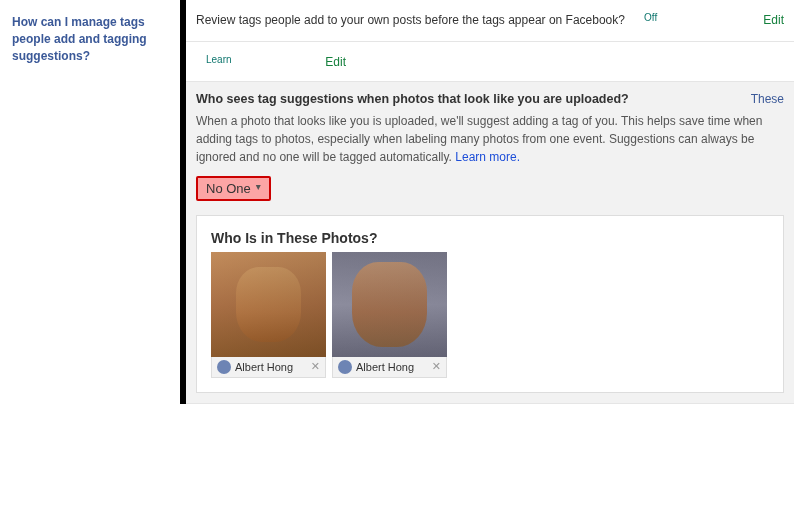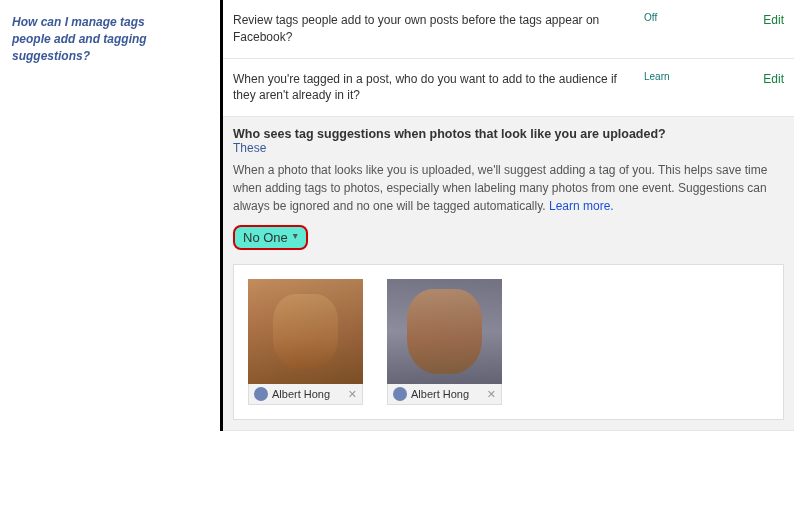--- a/index.html
+++ b/index.html
@@ -14,34 +14,32 @@
 
     .page-container {
       display: flex;
       width: 794px;
     }
 
     .left-col {
       width: 180px;
       padding: 14px 12px;
       flex-shrink: 0;
-      font-style: italic;
     }
 
     .left-col .question {
       font-size: 12px;
       color: #3b5998;
       font-weight: bold;
       line-height: 1.4;
     }
 
     .right-col {
       flex: 1;
-      border-left: 3px solid #000000;
-      margin-left: 40px;
+      border-left: 6px solid #000000;
     }
 
     .setting-row {
       display: flex;
       align-items: flex-start;
       padding: 12px 10px;
       border-bottom: 1px solid #e5e5e5;
     }
 
     .setting-description {
@@ -75,21 +73,20 @@
       background: #f2f2f2;
       border-bottom: 1px solid #e5e5e5;
     }
 
     .tag-suggestions-header {
       display: flex;
       justify-content: space-between;
       align-items: flex-start;
       padding: 10px 10px 6px 10px;
       background: #f2f2f2;
-      flex-direction: column;
     }
 
     .tag-suggestions-title {
       font-size: 12.5px;
       font-weight: bold;
       color: #333;
       flex: 1;
     }
 
     .close-link {
@@ -112,27 +109,27 @@
     }
 
     .learn-more {
       color: #1d4ed8;
       text-decoration: none;
     }
 
     .dropdown-btn {
       display: inline-flex;
       align-items: flex-start;
-      background: #5eead4;
+      background: #fca5a5;
       border: 2px solid #cc0000;
       padding: 3px 8px;
       font-size: 13px;
       color: #333;
       cursor: pointer;
-      border-radius: 8px;
+      border-radius: 2px;
       margin-bottom: 10px;
     }
 
     .dropdown-arrow {
       margin-left: 5px;
       font-size: 10px;
       color: #555;
     }
 
     .photos-panel {
@@ -151,21 +148,21 @@
 
     .photos-panel-desc {
       font-size: 11px;
       color: #777;
       line-height: 1.4;
       margin-bottom: 10px;
     }
 
     .photos-grid {
       display: flex;
-      gap: 24px;
+      gap: 6px;
     }
 
     .photo-item {
       display: flex;
       flex-direction: column;
       align-items: center;
     }
 
     .photo-thumb {
       width: 115px;
@@ -273,21 +270,20 @@
 
     <div class="setting-row">
       <div class="setting-description">Review tags people add to your own posts before the tags appear on Facebook?</div>
       <div class="setting-value">Off</div>
       <div class="setting-edit">
         <a class="edit-link">Edit</a>
       </div>
     </div>
 
     <div class="setting-row">
-      <div class="setting-description">When you're tagged in a post, who do you want to add to the audience if they aren't already in it?</div>
       <div class="setting-value">Learn</div>
       <div class="setting-edit">
         <a class="edit-link">Edit</a>
       </div>
     </div>
 
     <div class="tag-suggestions-section">
       <div class="tag-suggestions-header">
         <div class="tag-suggestions-title">Who sees tag suggestions when photos that look like you are uploaded?</div>
         <a class="close-link">These</a>
@@ -299,20 +295,21 @@
           <a class="learn-more">Learn more.</a>
         </div>
 
         <button class="dropdown-btn">
           <span>No One</span>
           <span class="dropdown-arrow">▾</span>
         </button>
 
         
         <div class="photos-panel">
+          <div class="photos-panel-title">Who Is in These Photos?</div>
 
           <div class="photos-grid">
 
             <div class="photo-item">
               <div class="photo-thumb face-1"></div>
               <div class="photo-label-bar">
                 <div class="photo-label-content">
                   <span class="person-icon"></span>
                   <span class="photo-label-name">Albert Hong</span>
                 </div>

